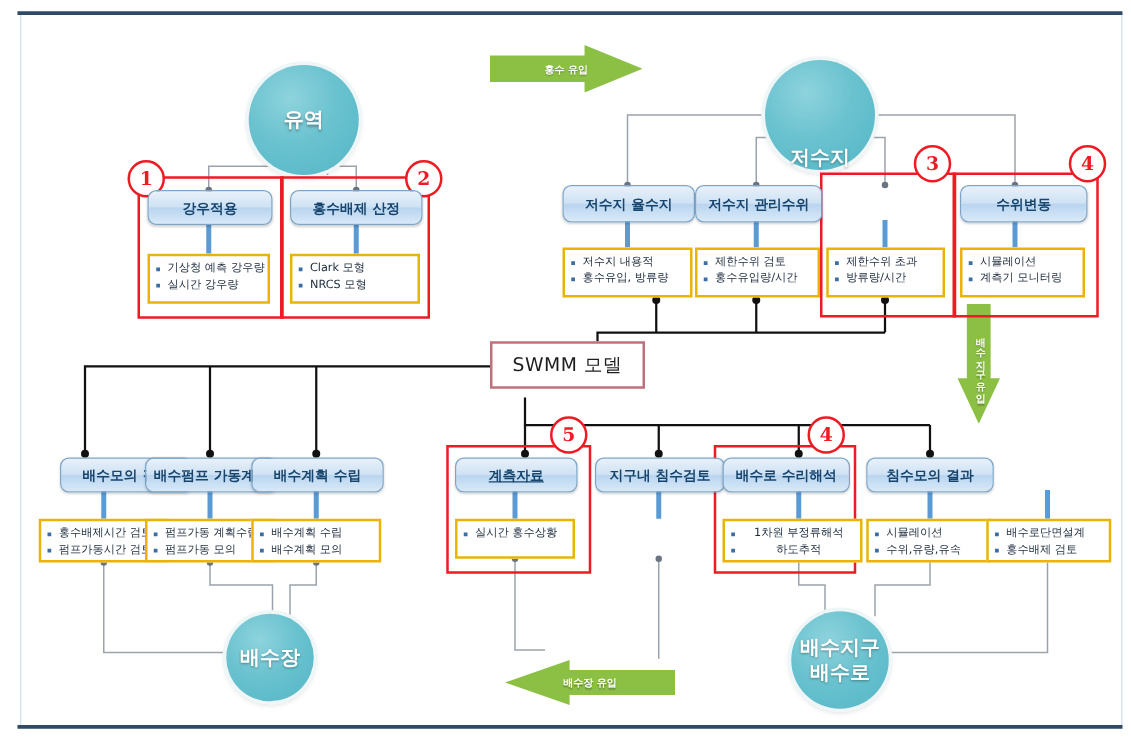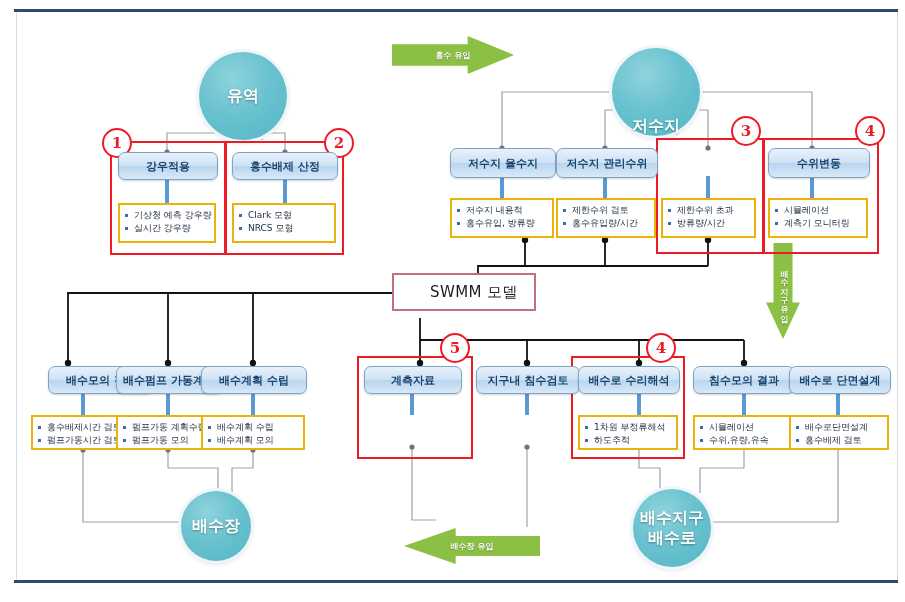--- a/index.html
+++ b/index.html
@@ -41,21 +41,21 @@
   
   .redbox{position:absolute;border:2px solid #ee1b24;background:transparent;}
   .badge{position:absolute;width:26px;height:26px;border-radius:50%;
          border:2px solid #ee1b24;background:#ffffff;color:#ee1b24;
          font-size:15px;font-weight:bold;display:flex;align-items:center;
          justify-content:center;font-family:"DejaVu Serif","Liberation Serif",serif;}
 
   
   .swmm{position:absolute;border:2px solid #c0707c;background:#ffffff;
         display:flex;align-items:center;justify-content:center;
-        font-size:15px;color:#1d1d1d;letter-spacing:.4px;padding-left:20px;}
+        font-size:15px;color:#1d1d1d;letter-spacing:.4px;}
 
   
   .arrow{position:absolute;display:flex;align-items:center;justify-content:center;
          color:#ffffff;font-size:8px;font-weight:bold;text-shadow:0 1px 1px rgba(0,0,0,.3);
          filter:drop-shadow(2px 2px 2px rgba(0,0,0,.22));}
   .arrow.right{background:#8cc044;clip-path:polygon(0% 22%,62% 22%,62% 0%,100% 50%,62% 100%,62% 78%,0% 78%);}
   .arrow.left{background:#8cc044;clip-path:polygon(100% 22%,38% 22%,38% 0%,0% 50%,38% 100%,38% 78%,100% 78%);}
   .arrow.down{background:#8cc044;clip-path:polygon(22% 0%,78% 0%,78% 62%,100% 62%,50% 100%,0% 62%,22% 62%);}
   .arrow.down span{writing-mode:vertical-rl;letter-spacing:1px;}
 </style>
@@ -316,51 +316,53 @@
   <div class="node" style="left:201px;top:366px;width:104px;height:26px;">
     <span>배수계획 수립</span>
     </div>
   <div class="det" style="left:201px;top:415px;width:104px;height:35px;">
     <ul>
       <li>배수계획 수립</li>
       <li>배수계획 모의</li>
     </ul>
     </div>
 
-  <div class="node" style="left:364px;top:366px;width:96px;height:26px;">
+  <div class="node" style="left:364px;top:366px;width:96px;height:26px;text-decoration:underline;">
     <span>계측자료</span>
+    </div>
+  <div class="det" style="left:364px;top:415px;width:96px;height:32px;">
+    <ul>
+      <li>실시간 홍수상황</li>
+    </ul>
     </div>
 
   <div class="node" style="left:476px;top:366px;width:102px;height:26px;">
     <span>지구내 침수검토</span>
     </div>
 
   <div class="node" style="left:578px;top:366px;width:100px;height:26px;">
     <span>배수로 수리해석</span>
     </div>
-  <div class="det" style="left:578px;top:415px;width:100px;height:35px;">
+  <div class="det" style="left:578px;top:415px;width:112px;height:35px;text-align:center;">
     <ul>
       <li>1차원 부정류해석</li>
       <li>하도추적</li>
     </ul>
     </div>
 
   <div class="node" style="left:693px;top:366px;width:100px;height:26px;">
     <span>침수모의 결과</span>
     </div>
   <div class="det" style="left:693px;top:415px;width:100px;height:35px;">
     <ul>
       <li>시뮬레이션</li>
       <li>수위,유량,유속</li>
     </ul>
     </div>
 
-  <div class="node" style="left:789px;top:366px;width:100px;height:26px;">
-    <span>배수로 단면설계</span>
-    </div>
   <div class="det" style="left:789px;top:415px;width:100px;height:35px;">
     <ul>
       <li>배수로단면설계</li>
       <li>홍수배제 검토</li>
     </ul>
     </div>
 
 </div>
 
 </body></html>

